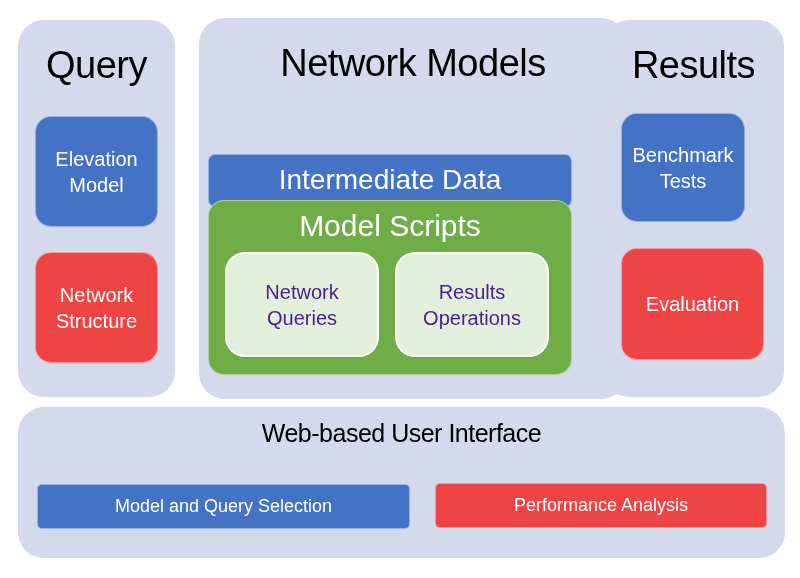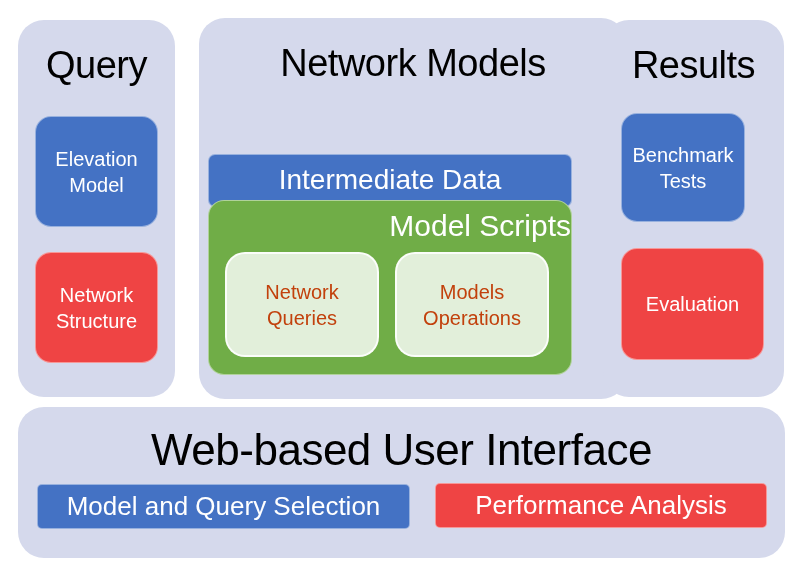--- a/index.html
+++ b/index.html
@@ -27,21 +27,21 @@
 
   .panel-title {
     margin: 0;
     padding-top: 24px;
     text-align: center;
     font-size: 38px;
     font-weight: 400;
     color: #000000;
     letter-spacing: -0.5px;
   }
-  #panel-webui .panel-title { font-size: 44px; padding-top: 18px; }
+  #panel-webui .panel-title { font-size: 25px; padding-top: 12px; }
 
   .node {
     position: absolute;
     display: flex;
     align-items: center;
     justify-content: center;
     text-align: center;
     color: #ffffff;
     font-size: 20px;
     line-height: 1.3;
@@ -64,43 +64,43 @@
     position: absolute;
     left: 9px; top: 182px; width: 364px; height: 175px;
     background: #70AD47;
     border: 1px solid rgba(255,255,255,0.45);
     border-radius: 16px;
     box-sizing: border-box;
   }
   .ms-title {
     margin: 0;
     padding-top: 8px;
-    text-align: right;
+    text-align: center;
     font-size: 30px;
     font-weight: 400;
     color: #ffffff;
   }
   .node.light {
     background: #E2EFDA;
-    color: #c2410c;
+    color: #4c1d95;
     border: 2px solid rgba(255,255,255,0.85);
     border-radius: 20px;
     padding: 0 36px;
   }
   #box-queries    { left: 16px;  top: 51px; width: 154px; height: 105px; }
   #box-operations { left: 186px; top: 51px; width: 154px; height: 105px; }
 
   
   #box-benchmark  { left: 18px; top: 93px;  width: 124px; height: 109px; padding: 0 14px; }
   #box-evaluation { left: 18px; top: 228px; width: 143px; height: 112px; padding: 0 30px; }
 
   
   .ui-bar {
     border-radius: 5px;
-    font-size: 26px;
+    font-size: 18px;
     line-height: 1.1;
   }
   #bar-selection   { left: 19px;  top: 77px; width: 373px; height: 45px; }
   #bar-performance { left: 417px; top: 76px; width: 332px; height: 45px; }
 </style>
 </head>
 <body>
 
 <div class="stage">
 
@@ -118,21 +118,21 @@
     <h2 class="panel-title">Network Models</h2>
     <div class="node blue" id="bar-intermediate">
       <span>Intermediate Data</span>
     </div>
     <div id="box-modelscripts">
       <h3 class="ms-title">Model Scripts</h3>
       <div class="node light" id="box-queries">
         <span>Network Queries</span>
       </div>
       <div class="node light" id="box-operations">
-        <span>Models Operations</span>
+        <span>Results Operations</span>
       </div>
     </div>
   </section>
 
   <section class="panel" id="panel-results">
     <h2 class="panel-title">Results</h2>
     <div class="node blue" id="box-benchmark">
       <span>Benchmark Tests</span>
     </div>
     <div class="node green" id="box-evaluation">

